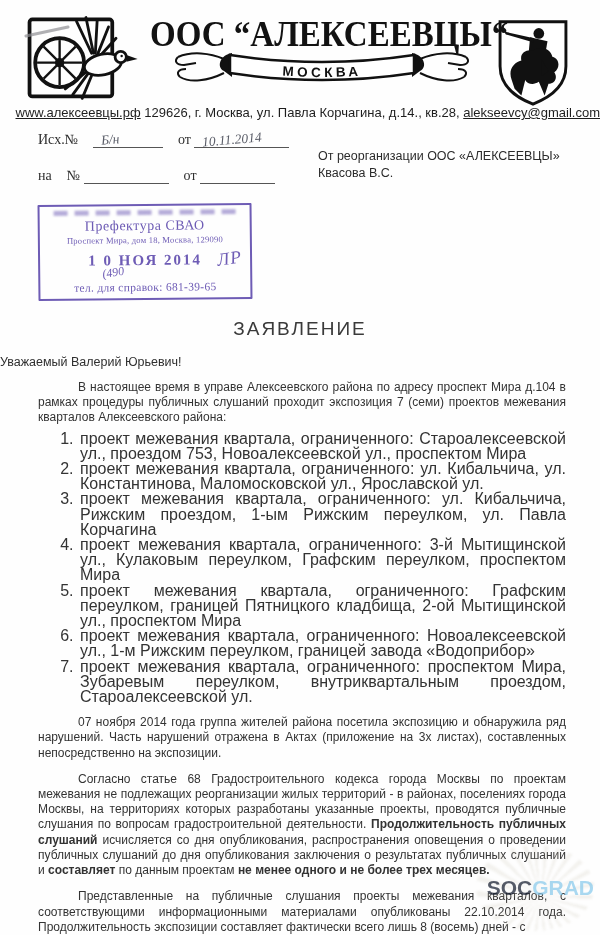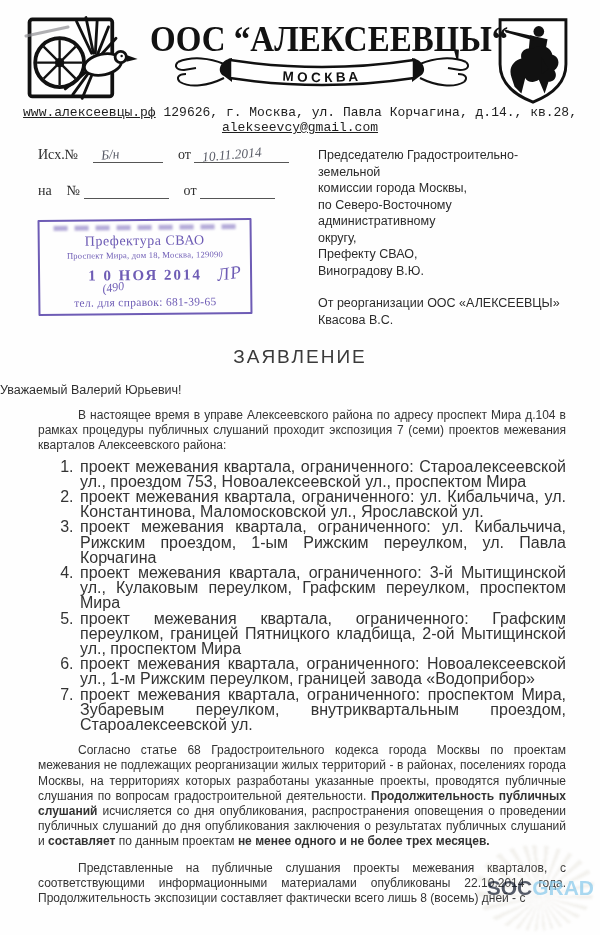--- a/index.html
+++ b/index.html
@@ -4,32 +4,32 @@
 <style>
   html,body { margin:0; padding:0; background:#e9e9e9; }
   .page {
     width:600px; height:935px; margin:0 auto; position:relative; overflow:hidden;
     background:#fefefe; color:#343434;
     font-family:"Liberation Sans", sans-serif;
     box-sizing:border-box;
   }
 
   
-  .header { display:flex; align-items:center; padding:10px 28px 0 20px; height:104px; box-sizing:border-box; }
+  .header { display:flex; align-items:flex-start; padding:10px 28px 0 20px; height:104px; box-sizing:border-box; }
   .emblem-left { width:130px; height:94px; flex:none; }
   .emblem-right { width:78px; height:92px; flex:none; margin-top:6px; }
   .title-wrap { flex:1; text-align:center; padding-top:6px; min-width:0; }
   .org-title {
     font-family:"Liberation Serif", serif; font-weight:700; font-size:33px; line-height:36px;
     color:#121212; white-space:nowrap; transform:scaleY(1.1);
   }
   .ribbon-svg { width:300px; height:44px; margin-top:-5px; }
 
   
-  .contact-line { text-align:center; font-family:Liberation Mono, monospace; font-size:13px; color:#1e1e1e; margin-top:1px; }
+  .contact-line { text-align:right; font-family:Liberation Sans, sans-serif; font-size:13px; color:#1e1e1e; margin-top:1px; }
   .u { text-decoration:underline; color:inherit; cursor:pointer; }
 
   
   .ref-row { display:flex; padding:12px 28px 0 38px; }
   .ref-col { width:268px; flex:none; font-family:"Liberation Serif", serif; font-size:14px; color:#2e2e2e; }
   .ref-line { margin-bottom:16px; white-space:nowrap; height:20px; }
   .blank { display:inline-block; border-bottom:1px solid #555; height:15px; position:relative; vertical-align:bottom; }
   .w70{width:70px}.w95{width:95px}.w85{width:85px}.w75{width:75px}
   .hw {
     position:absolute; left:8px; bottom:-1px; font-style:italic; color:#5a5d68;
@@ -170,26 +170,20 @@
         <div class="stamp-date-row">
           <span>1 0 НОЯ 2014</span>
           <span class="stamp-hw-num">(490</span>
           <span class="stamp-hw-init">ЛР</span>
         </div>
         <div class="stamp-phone">тел. для справок: 681-39-65</div>
       </div>
     </div>
 
     <div class="recipient-col">
-      <div class="pre">Председателю Градостроительно-земельной
-комиссии города Москвы,
-по Северо-Восточному административному
-округу,
-Префекту СВАО,
-Виноградову В.Ю.</div>
       <div class="pre from-block">От реорганизации ООС «АЛЕКСЕЕВЦЫ»
 Квасова В.С.</div>
     </div>
   </div>
 
   <div class="doc-title">ЗАЯВЛЕНИЕ</div>
   <div class="salutation">Уважаемый Валерий Юрьевич!</div>
 
   <div class="content">
     <p class="para">В настоящее время в управе Алексеевского района по адресу проспект Мира д.104 в рамках процедуры публичных слушаний проходит экспозиция 7 (семи) проектов межевания кварталов Алексеевского района:</p>
@@ -197,20 +191,21 @@
     <ol class="projects">
       <li>проект межевания квартала, ограниченного: Староалексеевской ул., проездом 753, Новоалексеевской ул., проспектом Мира</li>
       <li>проект межевания квартала, ограниченного: ул. Кибальчича, ул. Константинова, Маломосковской ул., Ярославской ул.</li>
       <li>проект межевания квартала, ограниченного: ул. Кибальчича, Рижским проездом, 1-ым Рижским переулком, ул. Павла Корчагина</li>
       <li>проект межевания квартала, ограниченного: 3-й Мытищинской ул., Кулаковым переулком, Графским переулком, проспектом Мира</li>
       <li>проект межевания квартала, ограниченного: Графским переулком, границей Пятницкого кладбища, 2-ой Мытищинской ул., проспектом Мира</li>
       <li>проект межевания квартала, ограниченного: Новоалексеевской ул., 1-м Рижским переулком, границей завода «Водоприбор»</li>
       <li>проект межевания квартала, ограниченного: проспектом Мира, Зубаревым переулком, внутриквартальным проездом, Староалексеевской ул.</li>
     </ol>
 
+    <p class="para">07 ноября 2014 года группа жителей района посетила экспозицию и обнаружила ряд нарушений. Часть нарушений отражена в Актах (приложение на 3х листах), составленных непосредственно на экспозиции.</p>
 
     <p class="para"><span>Согласно статье 68 Градостроительного кодекса города Москвы по проектам межевания не подлежащих реорганизации жилых территорий - в районах, поселениях города Москвы, на территориях которых разработаны указанные проекты, проводятся публичные слушания по вопросам градостроительной деятельности. </span><span style="font-weight: 700;">Продолжительность публичных слушаний</span><span> исчисляется со дня опубликования, распространения оповещения о проведении публичных слушаний до дня опубликования заключения о результатах публичных слушаний и </span><span style="font-weight: 700;">составляет</span><span> по данным проектам </span><span style="font-weight: 700;">не менее одного и не более трех месяцев.</span></p>
 
     <p class="para">Представленные на публичные слушания проекты межевания кварталов, с соответствующими информационными материалами опубликованы 22.10.2014 года. Продолжительность экспозиции составляет фактически всего лишь 8 (восемь) дней - с</p>
   </div>
 
   <div class="watermark">
     <span class="wm-text">
       <span style="color: #0f172a;">SOC</span><span style="color: rgb(134, 201, 236);">GRAD</span>
     </span>

